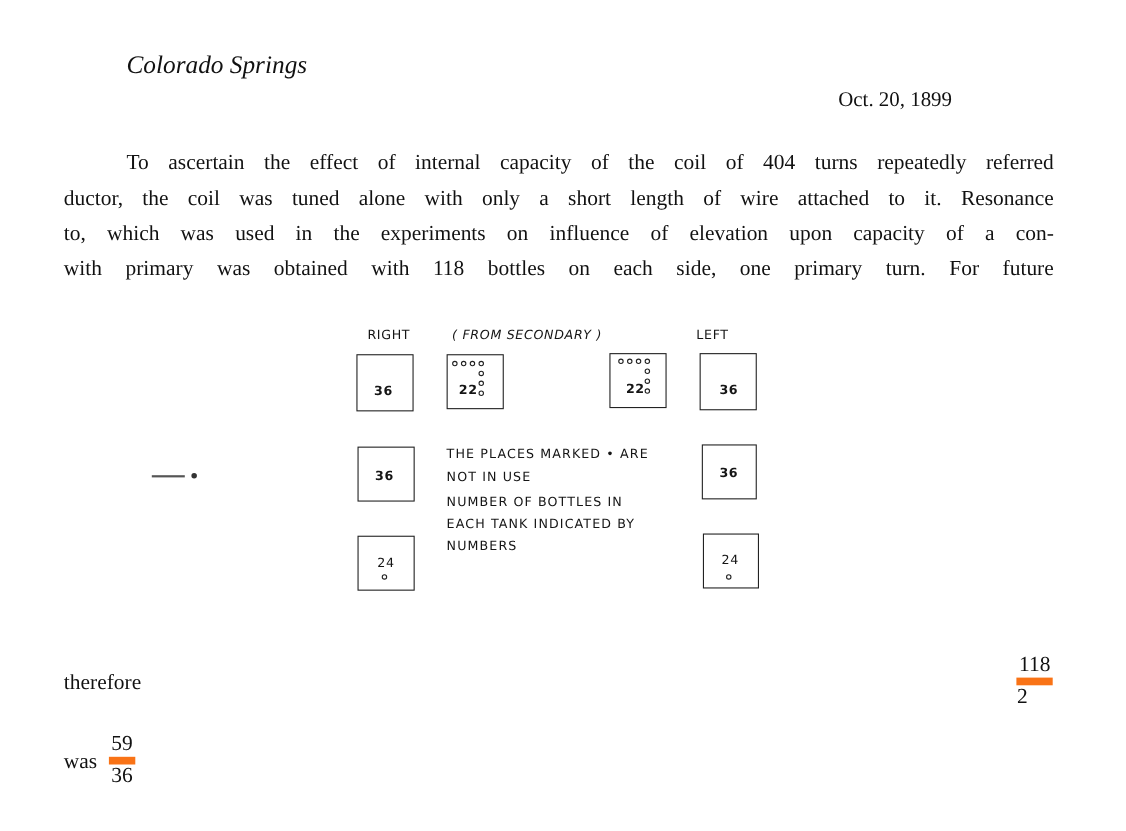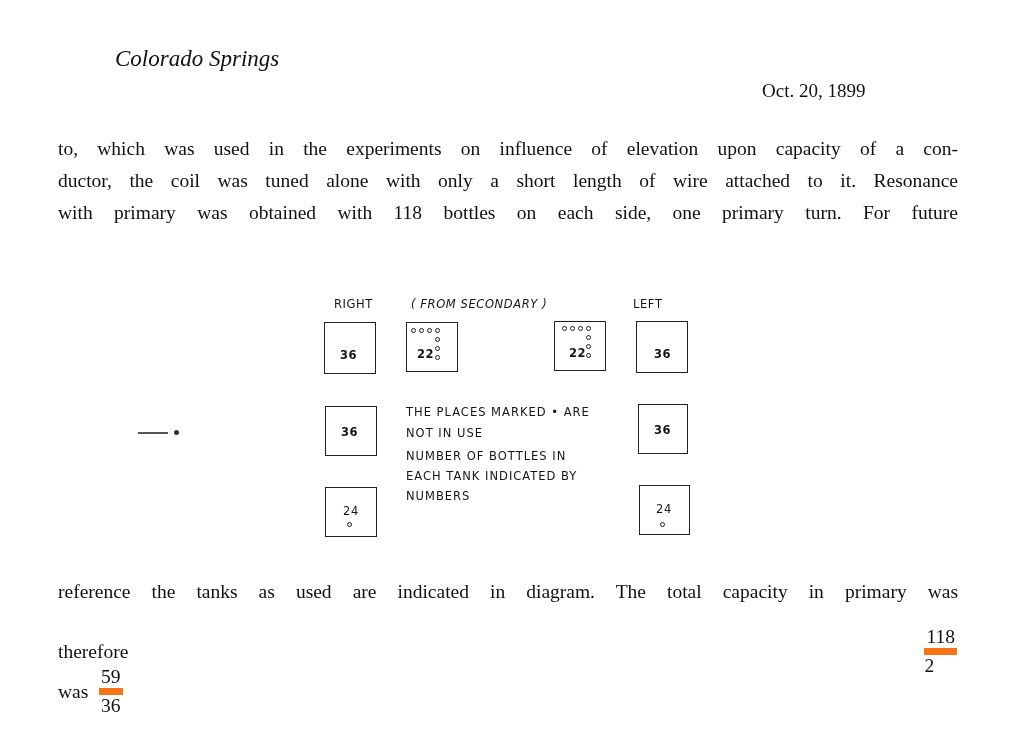--- a/index.html
+++ b/index.html
@@ -25,22 +25,23 @@
     .frac .d { display: block; }
     .l3 { position: absolute; left: 58px; top: 668px; font-size: 19.5px; }
   </style>
 </head>
 <body>
 
 <div class="abs place">Colorado Springs</div>
 <div class="abs date">Oct. 20, 1899</div>
 
 <div class="abs para p1">
+  <span class="line indent">To ascertain the effect of internal capacity of the coil of 404 turns repeatedly referred</span>
+  <span class="line">ductor, the coil was tuned alone with only a short length of wire attached to it. Resonance</span>
   <span class="line">to, which was used in the experiments on influence of elevation upon capacity of a con-</span>
-  <span class="line">ductor, the coil was tuned alone with only a short length of wire attached to it. Resonance</span>
   <span class="line">with primary was obtained with 118 bottles on each side, one primary turn. For future</span>
 </div>
 
 <div class="abs diagram">
   <div class="lbl" style="left:334px; top:297px;">RIGHT</div>
   <div class="lbl" style="left:411px; top:297px;font-style:italic;">( FROM  SECONDARY )</div>
   <div class="lbl" style="left:633px; top:297px;">LEFT</div>
 
   <div class="tank" style="left:324px; top:322px; width:52px; height:52px;">
     <span class="num" style="left:15px; top:25px;">36</span>
@@ -89,20 +90,19 @@
   <div class="note" style="top:423px;">NOT IN USE</div>
   <div class="note" style="top:466px;">EACH TANK INDICATED BY</div>
   <div class="note" style="top:446px;">NUMBER OF BOTTLES IN</div>
   <div class="note" style="top:486px;">NUMBERS</div>
 
   <span class="mark"></span>
   <span class="mark2"></span>
 </div>
 
 <div class="abs para p2">
-  <span class="line">reference the tanks as used are indicated in diagram.  The total capacity in primary was</span>
   <span class="line" style="margin-top:20px;"><span>therefore</span> <span class="frac"><span class="n">118</span><span class="d">2</span></span></span>
 </div>
 
 <div class="l3">
   <span>was</span>&nbsp;
   <span class="frac"><span class="n">59</span><span class="d">36</span></span>
 </div>
 
 </body></html>

